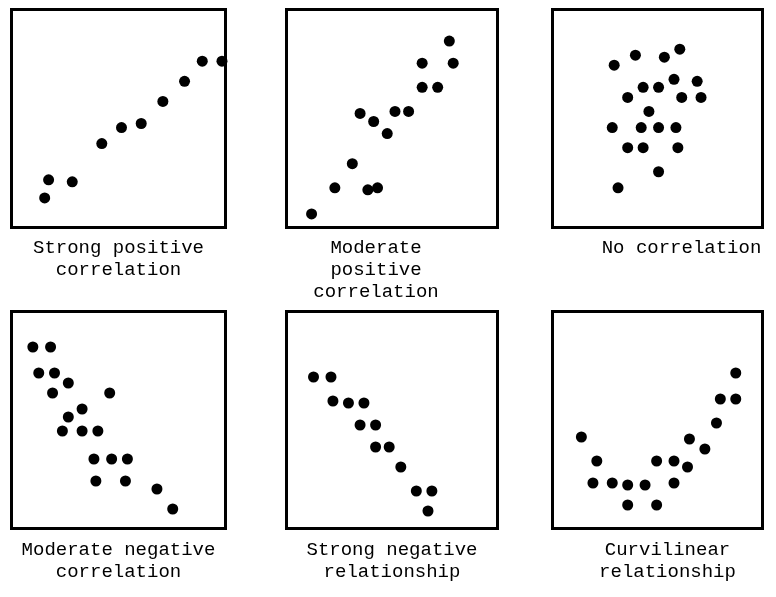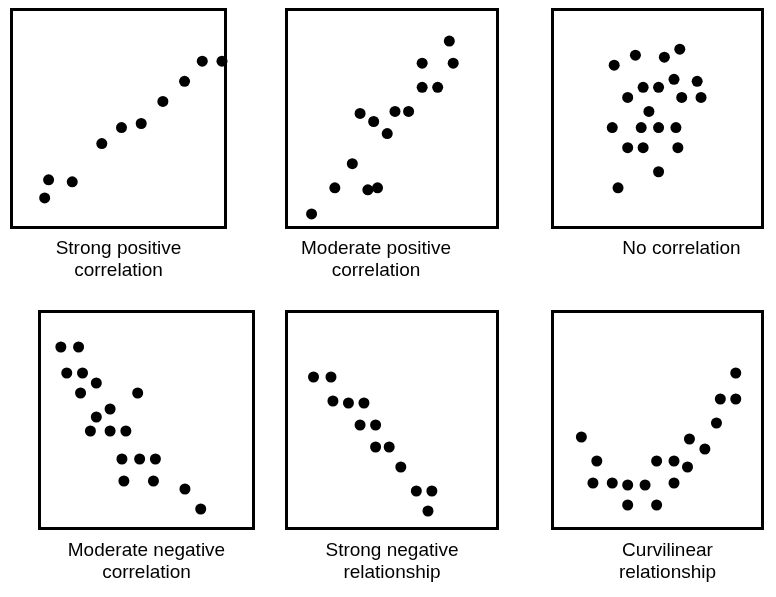--- a/index.html
+++ b/index.html
@@ -36,21 +36,21 @@
     position: absolute;
     left: 0;
     top: 0;
     display: block;
   }
   .caption {
     position: absolute;
     left: 0;
     width: 100%;
     text-align: center;
-    font-family: Liberation Sans, sans-serif;
+    font-family: Liberation Mono, monospace;
     font-size: 19px;
     line-height: 22px;
     color: #000000;
     white-space: pre-line;
     letter-spacing: 0px;
   }
 </style>
 </head>
 <body>
 
@@ -118,21 +118,21 @@
           <circle cx="121.94" cy="116.53" r="5.5" fill="#000000"></circle>
           <circle cx="73.69" cy="136.63" r="5.5" fill="#000000"></circle>
           <circle cx="89.13" cy="136.63" r="5.5" fill="#000000"></circle>
           <circle cx="123.87" cy="136.63" r="5.5" fill="#000000"></circle>
           <circle cx="104.57" cy="160.75" r="5.5" fill="#000000"></circle>
           <circle cx="64.04" cy="176.83" r="5.5" fill="#000000"></circle>
         </svg>
       </div>
       <div class="caption" style="top: 229px;">No correlation</div>
     </div>
-    <div class="panel-cell" style="left: 10px; top: 310px; width: 217px; height: 279px; margin-left: 28px;">
+    <div class="panel-cell" style="left: 10px; top: 310px; width: 217px; height: 279px;">
       <div class="plot-box" style="width: 217px; height: 220px; border-width: 3px; border-color: rgb(0, 0, 0); background: rgb(255, 255, 255);">
         <svg class="plot-svg" width="217" height="220" viewBox="0 0 217 220">
           <circle cx="19.85" cy="34.00" r="5.5" fill="#000000"></circle>
           <circle cx="37.58" cy="34.00" r="5.5" fill="#000000"></circle>
           <circle cx="25.76" cy="60.00" r="5.5" fill="#000000"></circle>
           <circle cx="41.52" cy="60.00" r="5.5" fill="#000000"></circle>
           <circle cx="39.55" cy="80.00" r="5.5" fill="#000000"></circle>
           <circle cx="55.31" cy="70.00" r="5.5" fill="#000000"></circle>
           <circle cx="96.68" cy="80.00" r="5.5" fill="#000000"></circle>
           <circle cx="69.10" cy="96.00" r="5.5" fill="#000000"></circle>

